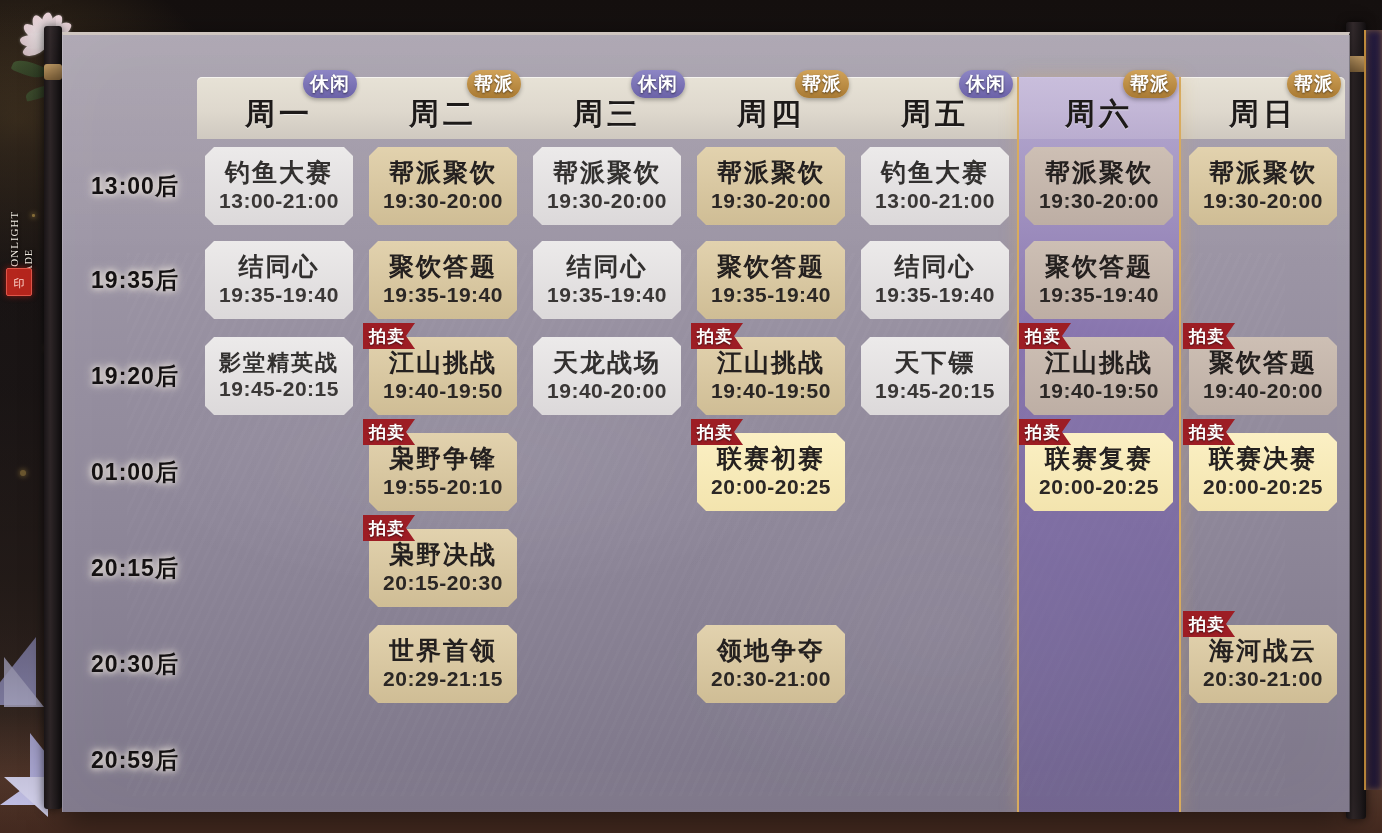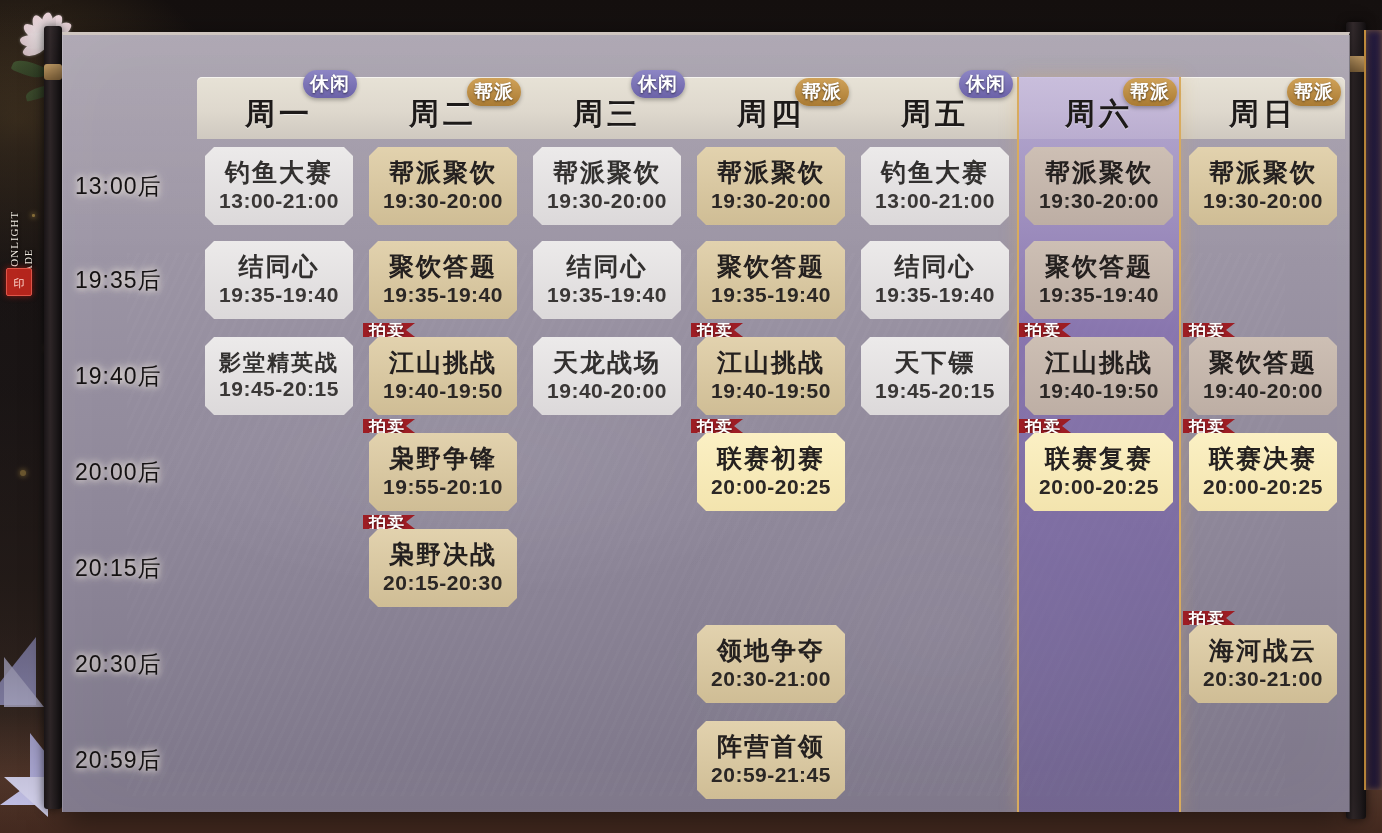--- a/index.html
+++ b/index.html
@@ -174,27 +174,27 @@
     min-width: 52px; height: 28px; padding: 0 7px;
     border-radius: 14px;
     display: flex; align-items: center; justify-content: center;
     font-family: "Liberation Serif", "DejaVu Serif", serif;
     font-size: 19px; font-weight: 700; color: #fff;
     letter-spacing: 1px;
     text-shadow: 0 1px 2px rgba(0,0,0,.55);
     box-shadow: 0 2px 4px rgba(0,0,0,.3);
   }
   .day-badge.leisure { background: linear-gradient(180deg,#8d86c4,#6b62a8); }
-  .day-badge.guild   { background: linear-gradient(180deg,#d0a259,#a97a33); margin-top: 8px; }
+  .day-badge.guild   { background: linear-gradient(180deg,#d0a259,#a97a33); }
 
   
   .time-label {
     position: absolute; left: 12px;
-    width: 120px; 
-    font-size: 23px; font-weight: 400; color: #141112;
+    width: 120px; text-align: center;
+    font-size: 23px; font-weight: 700; color: #141112;
     text-shadow: 0 0 6px rgba(255,250,235,.95), 0 0 12px rgba(255,248,230,.8);
     letter-spacing: 1px;
   }
 
   
   .card {
     position: absolute;
     border-radius: 6px;
     display: flex; flex-direction: column;
     align-items: center; justify-content: center;
@@ -215,21 +215,21 @@
   .card.white { background: linear-gradient(180deg,#eceaea 0%, #dcd9da 100%); }
   .card.white .title { color: #32302f; }
   .card.white .time  { color: #3a3736; }
   .card.tan   { background: linear-gradient(180deg,#e2d2ae 0%, #cfbd95 100%); }
   .card.cream { background: linear-gradient(180deg,#fbf0c4 0%, #f3e4ae 100%); }
   .card.dim   { background: linear-gradient(180deg,#cdbfb4 0%, #bdaea4 100%); }
 
   
   .ribbon {
     position: absolute; left: -6px; top: -14px;
-    height: 14px; padding: 0 10px 0 6px;
+    height: 26px; padding: 0 10px 0 6px;
     background: #9d1d24;
     display: flex; align-items: center; justify-content: center;
     font-family: "Liberation Serif", "DejaVu Serif", serif;
     font-size: 17px; font-weight: 700; color: #fff;
     letter-spacing: 1px;
     text-shadow: 0 1px 2px rgba(0,0,0,.6);
     clip-path: polygon(0 0, 100% 0, calc(100% - 9px) 50%, 100% 100%, 0 100%);
     box-shadow: 0 1px 3px rgba(0,0,0,.45);
     z-index: 5;
   }
@@ -487,42 +487,42 @@
         </div>
         <div class="ribbon">拍卖</div>
       </div>
       <div class="card-wrap" style="left: 172px; top: 452px; width: 148px; height: 78px;">
         <div class="card tan">
           <div class="title">枭野决战</div>
           <div class="time">20:15-20:30</div>
         </div>
         <div class="ribbon">拍卖</div>
       </div>
+      <div class="card-wrap" style="left: 172px; top: 548px; width: 148px; height: 78px;">
+        <div class="card tan">
+          <div class="title">世界首领</div>
+          <div class="time">20:29-21:15</div>
+        </div>
+      </div>
       <div class="card-wrap" style="left: 500px; top: 548px; width: 148px; height: 78px;">
         <div class="card tan">
           <div class="title">领地争夺</div>
           <div class="time">20:30-21:00</div>
         </div>
       </div>
       <div class="card-wrap" style="left: 992px; top: 548px; width: 148px; height: 78px;">
         <div class="card tan">
           <div class="title">海河战云</div>
           <div class="time">20:30-21:00</div>
         </div>
         <div class="ribbon">拍卖</div>
-      </div>
-      <div class="card-wrap" style="left: 500px; top: 644px; width: 148px; height: 78px;">
-        <div class="card tan">
-          <div class="title">阵营首领</div>
-          <div class="time">20:59-21:45</div>
-        </div>
       </div>
     </div>
   <div id="timecol">
       <div class="time-label" style="top: 136px;">13:00后</div>
       <div class="time-label" style="top: 230px;">19:35后</div>
-      <div class="time-label" style="top: 326px;">19:40后</div>
-      <div class="time-label" style="top: 422px;">20:00后</div>
+      <div class="time-label" style="top: 326px;">19:20后</div>
+      <div class="time-label" style="top: 422px;">01:00后</div>
       <div class="time-label" style="top: 518px;">20:15后</div>
       <div class="time-label" style="top: 614px;">20:30后</div>
       <div class="time-label" style="top: 710px;">20:59后</div>
     </div>
 </div>
 
 </body></html>

